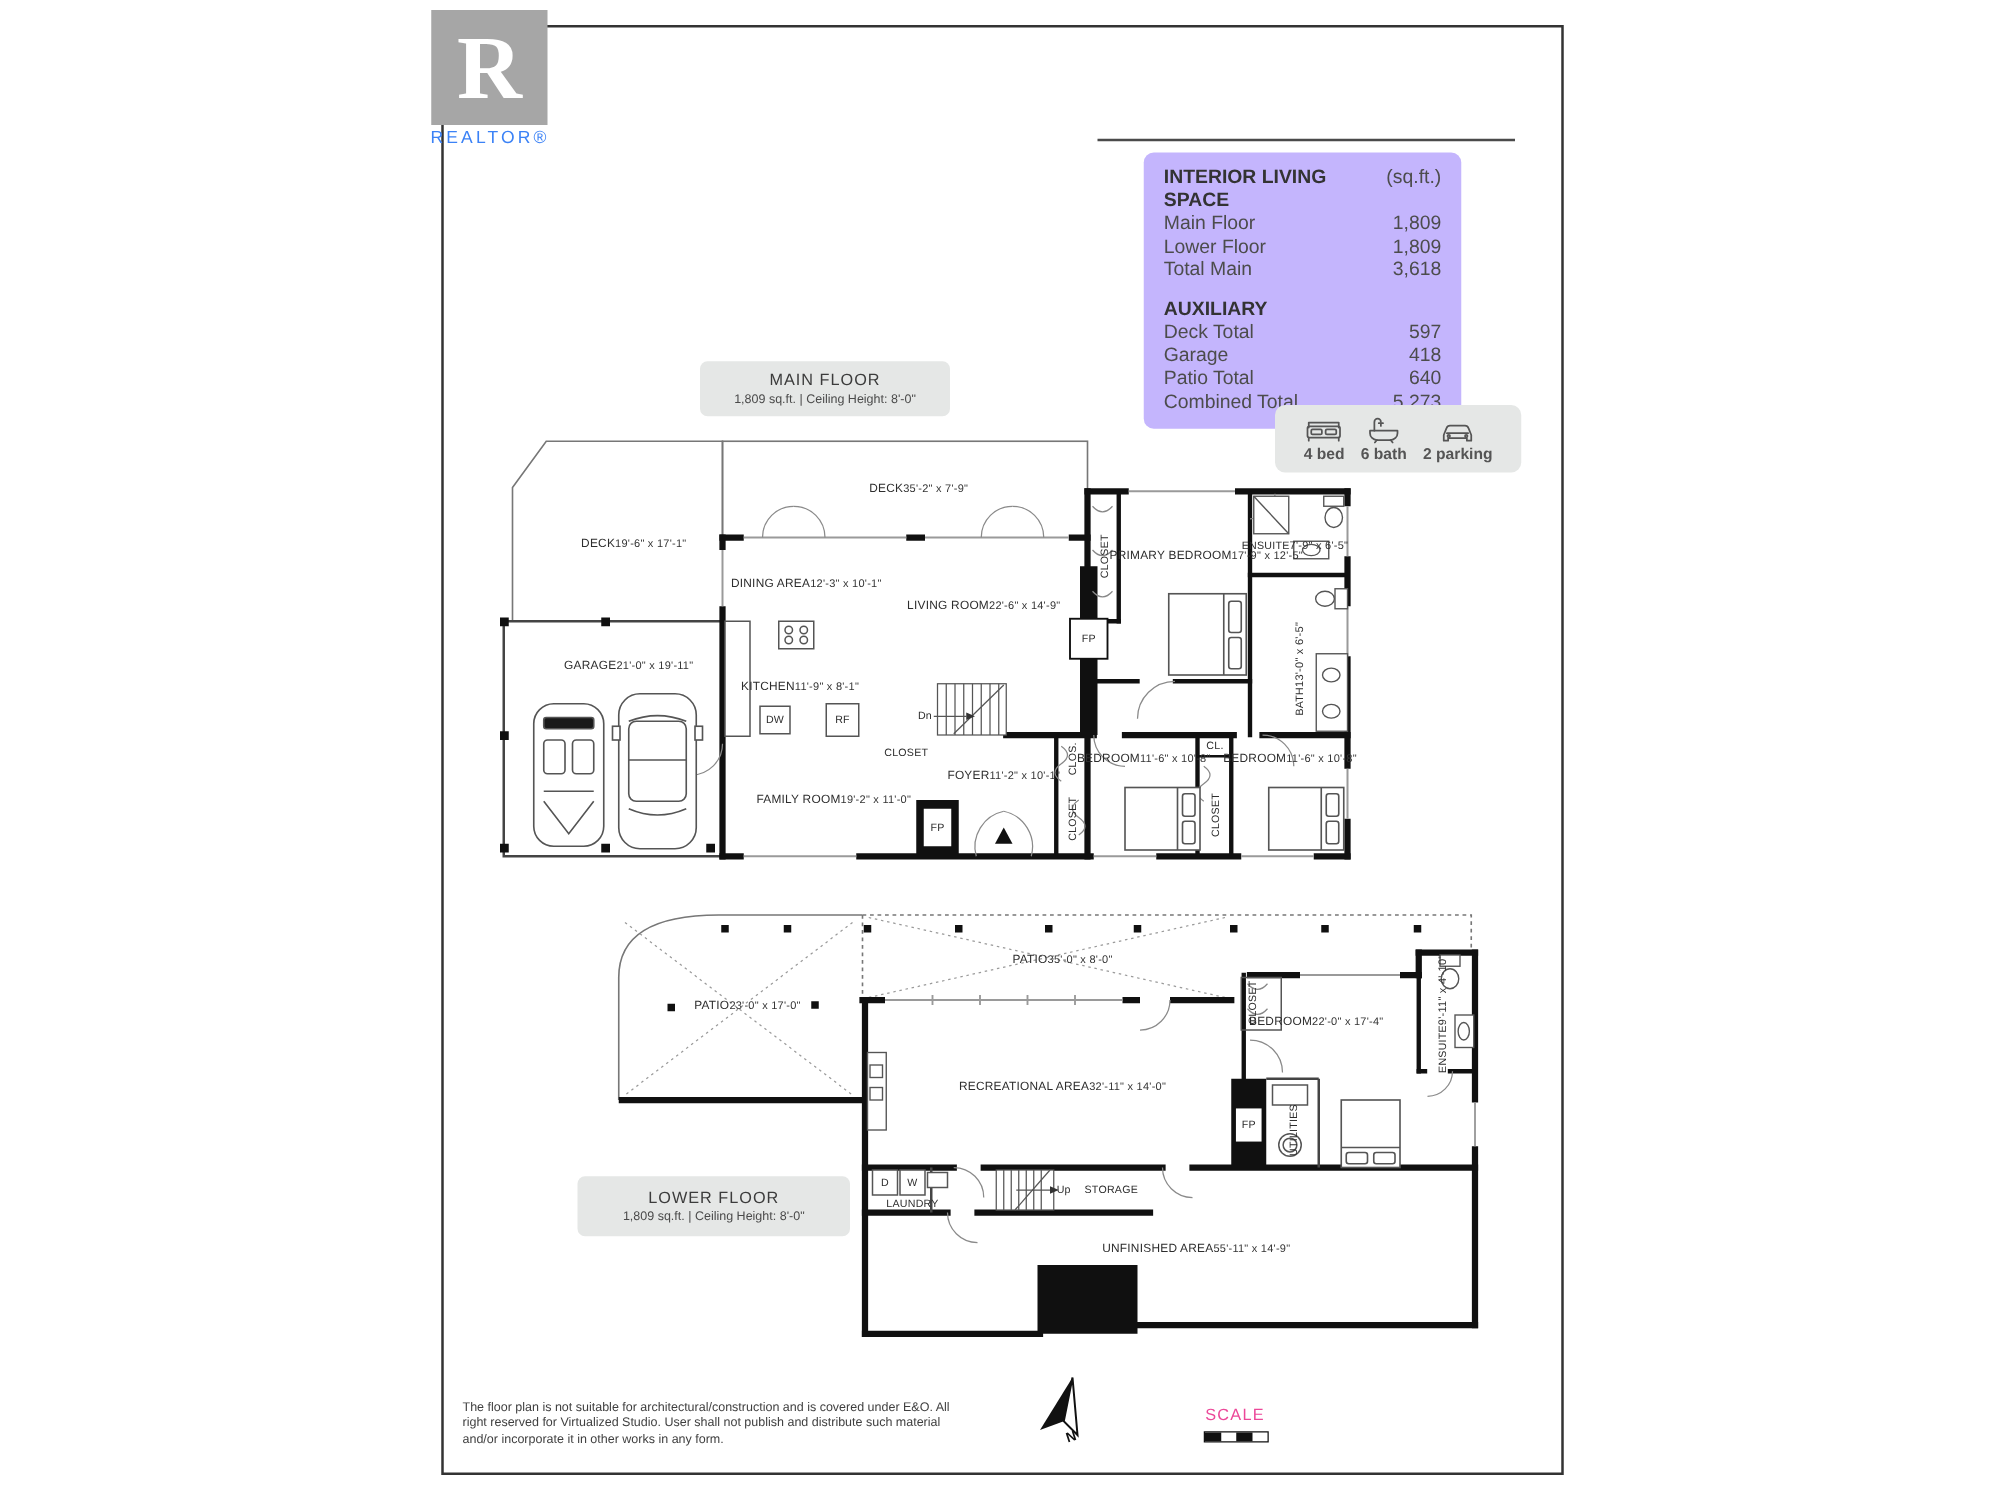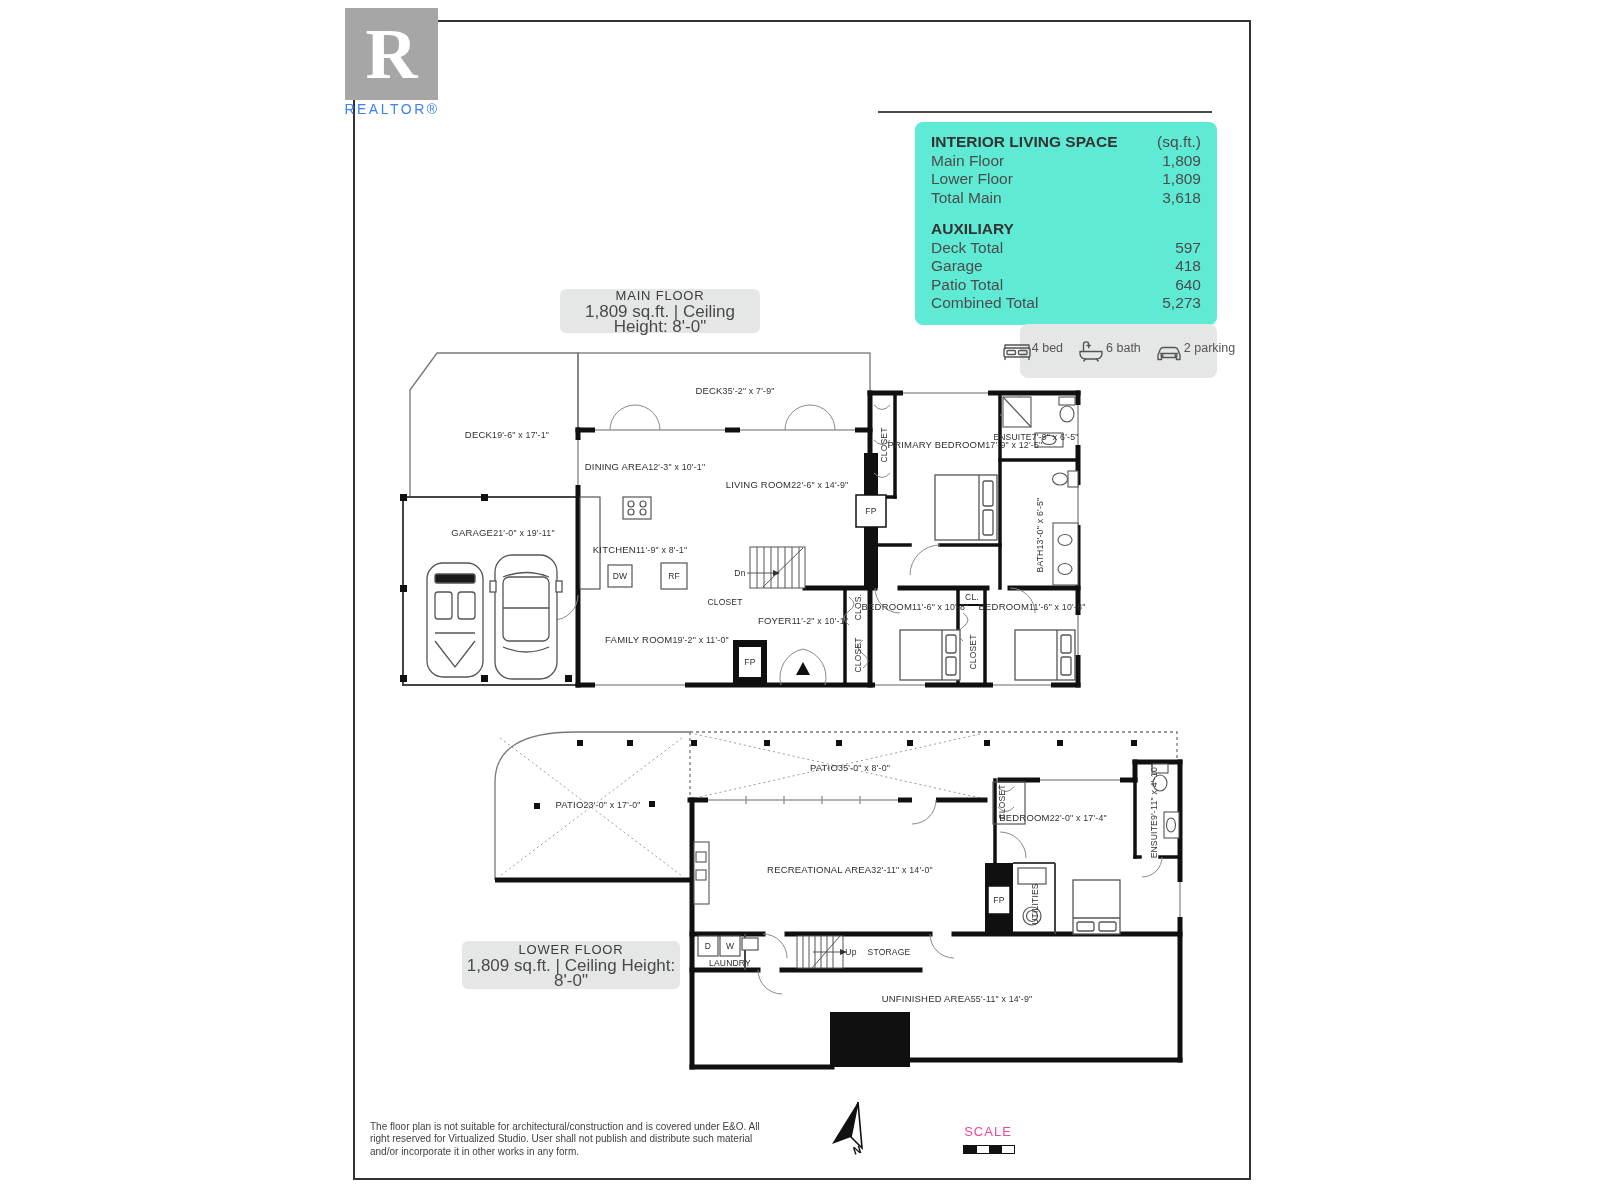--- a/index.html
+++ b/index.html
@@ -12,36 +12,36 @@
   .logo-box{position:absolute;left:345px;top:8px;width:93px;height:92px;background:#a6a6a6;
             display:flex;align-items:center;justify-content:center;z-index:3;}
   .logo-box span{font-family:"Liberation Serif",serif;font-weight:bold;font-size:72px;color:#fff;line-height:1;}
   .logo-text{position:absolute;left:338px;top:101px;width:108px;text-align:center;
              font-size:14px;letter-spacing:2.5px;color:#3b82f6;z-index:3;}
   
   .title{position:absolute;left:878px;top:36px;width:360px;font-size:29px;line-height:36px;
          color:#3d3d3d;letter-spacing:0.3px;}
   .title-rule{position:absolute;left:878px;top:111px;width:334px;border-top:2px solid #4a4a4a;}
   
-  .stats{position:absolute;left:915px;top:122px;width:302px;background:#5eead4;border-radius:8px;
+  .stats{position:absolute;left:915px;top:122px;width:254px;background:#c4b5fd;border-radius:8px;
          padding:11px 16px 12px 16px;box-sizing:border-box;font-size:15.5px;color:#4c4c4c;}
   .srow{display:flex;justify-content:space-between;line-height:18.5px;}
   .srow .h{font-weight:bold;color:#333;}
   .sgap{height:13px;}
   
   .features{position:absolute;left:1020px;top:324px;width:197px;height:54px;background:#e5e7e6;
             border-radius:8px;display:flex;align-items:center;justify-content:center;gap:13px;}
-  .feat{display:flex;}
+  .feat{display:flex;flex-direction:column;align-items:center;font-weight:bold;}
   .feat svg{width:30px;height:22px;stroke:#555;fill:none;stroke-width:1.4;stroke-linecap:round;stroke-linejoin:round;}
   .feat .fl{font-size:12.5px;color:#555;margin-top:1px;white-space:nowrap;}
   
   .floorbox{position:absolute;background:#e5e7e6;border-radius:6px;text-align:center;
             display:flex;flex-direction:column;justify-content:center;}
   .floorbox .ft{font-size:13px;color:#3c3c3c;letter-spacing:0.8px;line-height:16px;}
-  .floorbox .fs{font-size:17px;color:#4a4a4a;line-height:15px;}
+  .floorbox .fs{font-size:10px;color:#4a4a4a;line-height:15px;}
   
   .plabel{position:absolute;transform:translate(-50%,-50%);text-align:center;color:#2d2d2d;
           white-space:nowrap;line-height:11.5px;font-size:9.5px;letter-spacing:0.2px;z-index:5;}
   .plabel .dm{font-size:8.8px;color:#333;}
   .pv{transform:translate(-50%,-50%) rotate(-90deg);}
   .psm{font-size:8.5px;line-height:9px;}
   
   .disclaimer{position:absolute;left:370px;top:1121px;width:408px;font-size:10px;
               line-height:12.4px;color:#3f3f3f;}
   .scale-label{position:absolute;left:948px;top:1124px;width:80px;text-align:center;

